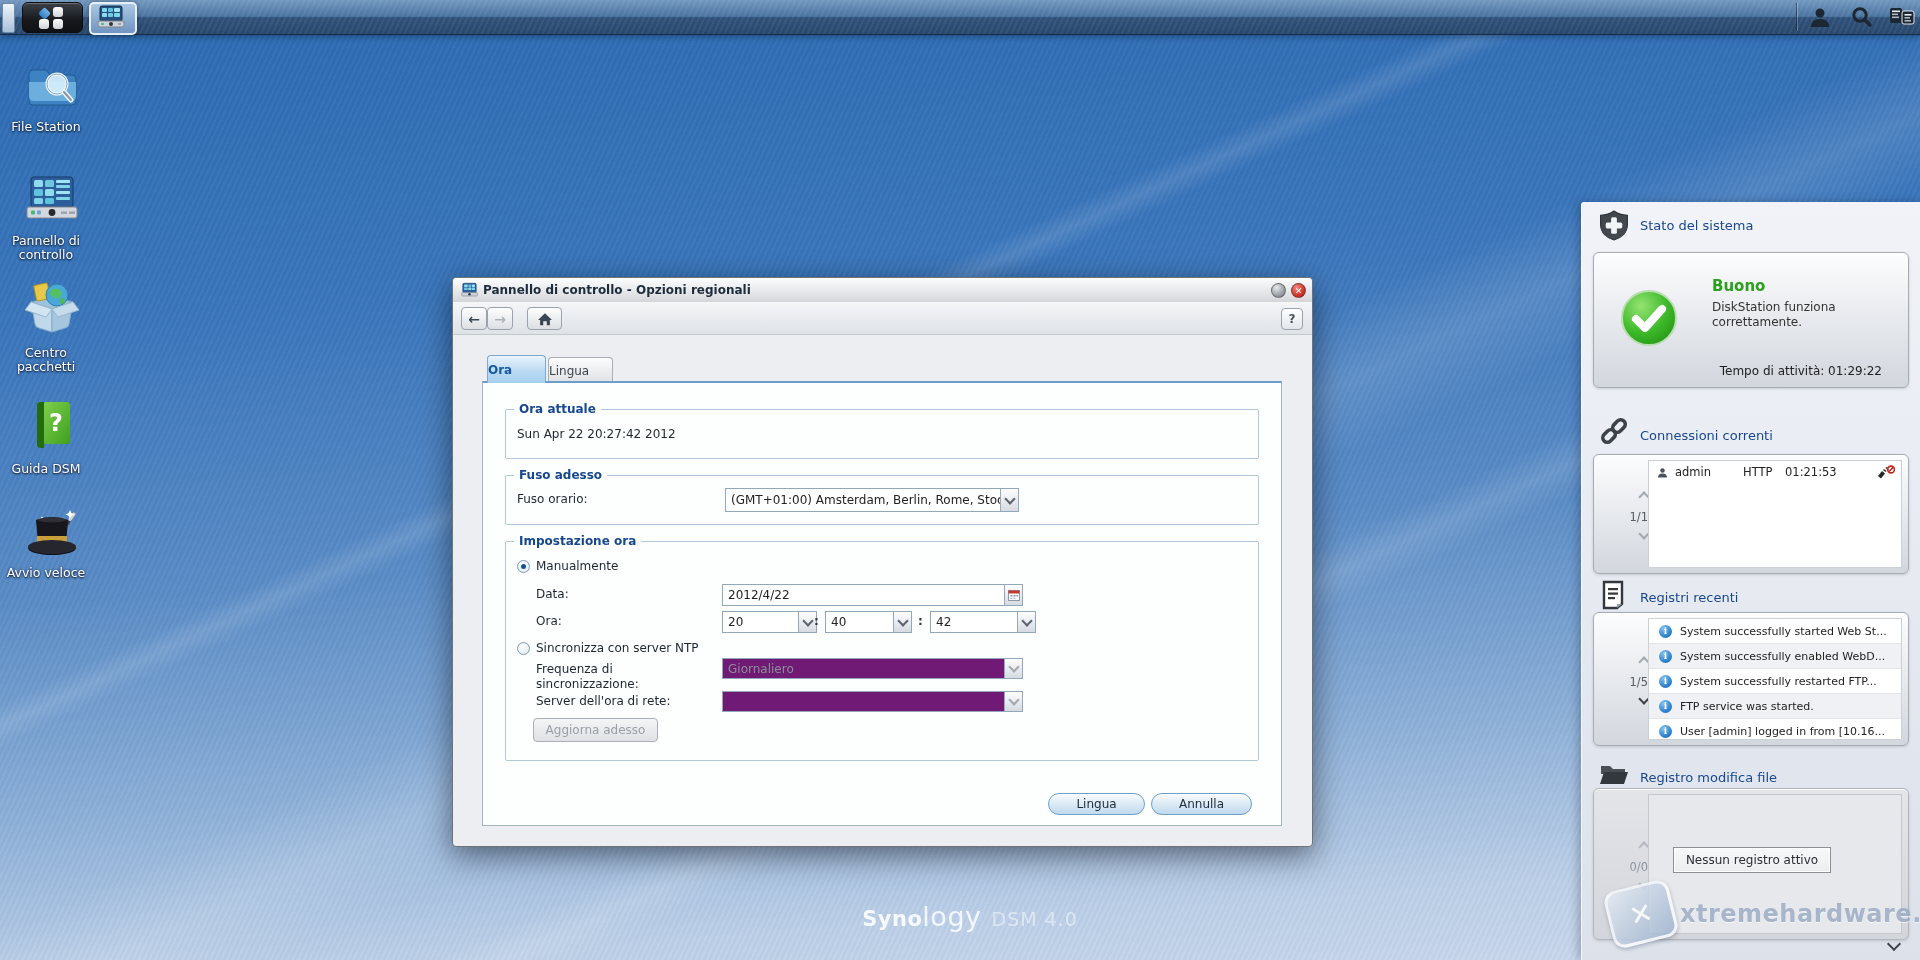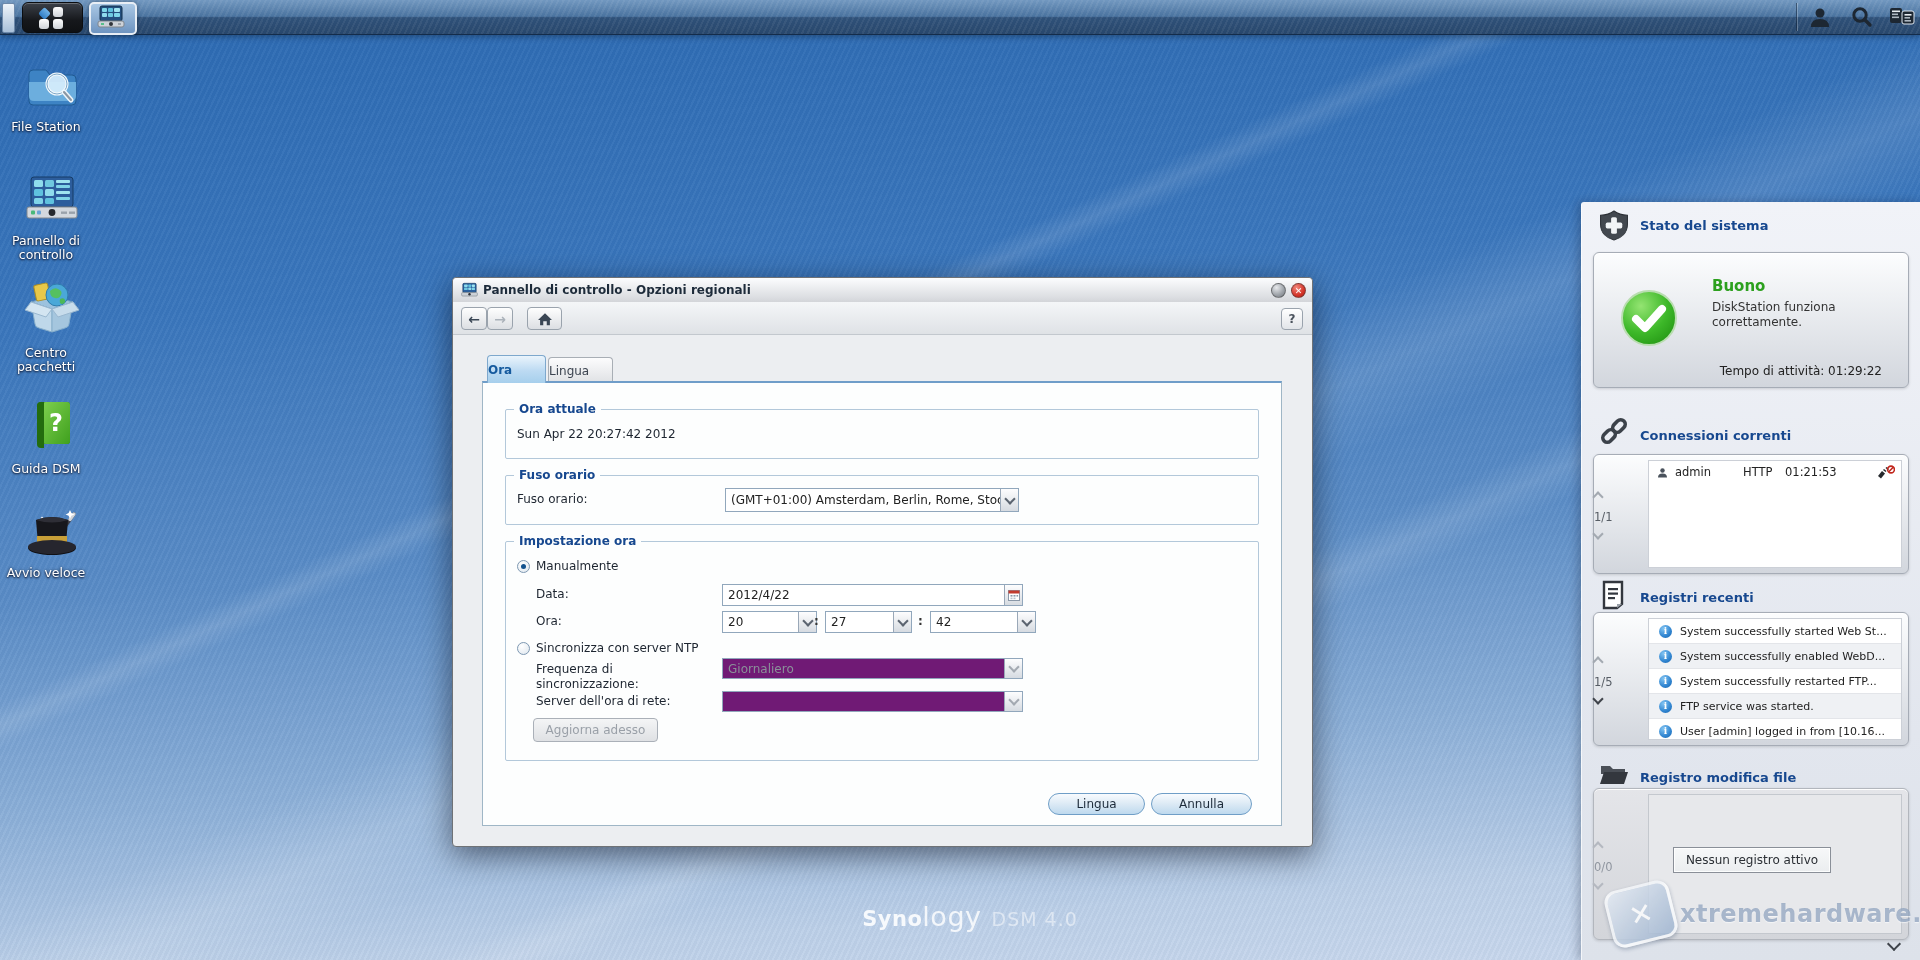--- a/index.html
+++ b/index.html
@@ -75,25 +75,25 @@
     color:#1d2b3a;font-size:12px}
   .graybtn{position:absolute;border:1px solid #aab0b8;border-radius:4px;background:linear-gradient(#f4f5f6,#dfe1e4);
     display:flex;align-items:center;justify-content:center;color:#9aa0a8;font-size:12px}
   .calbtn{width:17px;align-self:stretch;border-left:1px solid #9aa8b8;background:linear-gradient(#fdfdfe,#d6dbe1);
     display:flex;align-items:center;justify-content:center}
 
   
   .sidebar{position:absolute;left:1581px;top:202px;width:339px;height:758px;z-index:20;
     background:linear-gradient(#f1f3f8,#e2e6ee 70%,#dde2ea);border-left:1px solid rgba(255,255,255,.7);
     border-top-left-radius:3px;box-shadow:-3px 0 10px rgba(0,10,30,.25)}
-  .shead{position:absolute;font-weight:bold;font-size:13px;color:#17488f;white-space:nowrap}
+  .shead{position:absolute;font-weight:normal;font-size:13px;color:#17488f;white-space:nowrap}
   .spanel{position:absolute;width:316px;box-sizing:border-box;border:1px solid #a6acb6;border-radius:6px;
     background:linear-gradient(#fcfdfe,#d2d6dd);box-shadow:inset 0 1px 0 rgba(255,255,255,.9),0 1px 3px rgba(0,0,0,.15)}
   .spanel.dis{background:linear-gradient(#e4e5e9,#d3d5da);border-color:#b2b6bd}
-  .pager{position:absolute;left:0;top:0;bottom:0;width:54px;display:flex;flex-direction:column;align-items:flex-start;justify-content:center;gap:9px;
+  .pager{position:absolute;left:0;top:0;bottom:0;width:54px;display:flex;flex-direction:column;align-items:flex-end;justify-content:center;gap:9px;
     color:#565c64;font-size:11.5px}
   .pager .num{font-size:11.5px}
   .slist{position:absolute;left:54px;top:5px;right:6px;bottom:5px;background:#fff;border:1px solid #ccd0d7;box-sizing:border-box;overflow:hidden}
   .connrow{display:flex;align-items:center;height:22px;padding:0 6px 0 8px;font-size:11.5px;color:#222}
   .logrow{display:flex;align-items:center;height:24px;padding-left:10px;font-size:11px;color:#222;white-space:nowrap;overflow:hidden;border-bottom:1px solid #e3e5e9}
   .logrow:nth-child(even){background:#eff1f4}
   .logrow:last-child{border-bottom:none}
   .info-ic{flex:0 0 13px;width:13px;height:13px;border-radius:50%;margin-right:8px;
     background:radial-gradient(circle at 35% 28%,#82c4f2,#2f84d0 60%,#1b64ab);
     color:#fff;font-size:9px;font-weight:bold;font-family:"DejaVu Serif",serif;display:flex;align-items:center;justify-content:center}
@@ -295,21 +295,21 @@
       </div>
 
     <div class="dlg-panel">
 
       <div class="fs" style="left:22px;top:26px;width:752px;height:48px">
         <span class="lg">Ora attuale</span>
         <span class="flabel" style="left:11px;top:17px">Sun Apr 22 20:27:42 2012</span>
       </div>
 
       <div class="fs" style="left:22px;top:92px;width:752px;height:48px">
-        <span class="lg">Fuso orario</span>
+        <span class="lg">Fuso adesso</span>
         <span class="flabel" style="left:11px;top:16px">Fuso orario:</span>
         <div class="field" style="left:219px;top:12px;width:294px;height:24px">
           <span class="txt">(GMT+01:00) Amsterdam, Berlin, Rome, Stoc</span>
           <span class="sbtn">
               <span class="chv"></span>
             </span>
         </div>
       </div>
 
       <div class="fs" style="left:22px;top:158px;width:752px;height:218px">
@@ -336,21 +336,21 @@
 
         <span class="flabel" style="left:30px;top:72px">Ora:</span>
         <div class="field" style="left:216px;top:69px;width:95px;height:22px">
           <span class="txt">20</span>
           <span class="sbtn">
               <span class="chv"></span>
             </span>
         </div>
         <span class="colon" style="left:308px;top:72px">:</span>
         <div class="field" style="left:319px;top:69px;width:87px;height:22px">
-          <span class="txt">27</span>
+          <span class="txt">40</span>
           <span class="sbtn">
               <span class="chv"></span>
             </span>
         </div>
         <span class="colon" style="left:412px;top:72px">:</span>
         <div class="field" style="left:424px;top:69px;width:106px;height:22px">
           <span class="txt">42</span>
           <span class="sbtn">
               <span class="chv"></span>
             </span>

